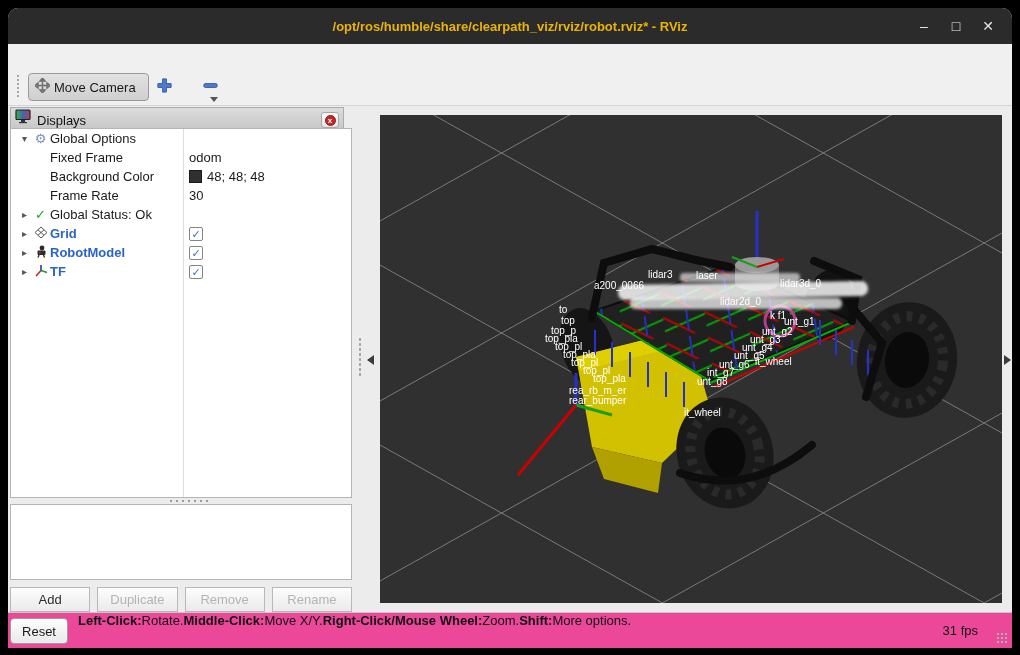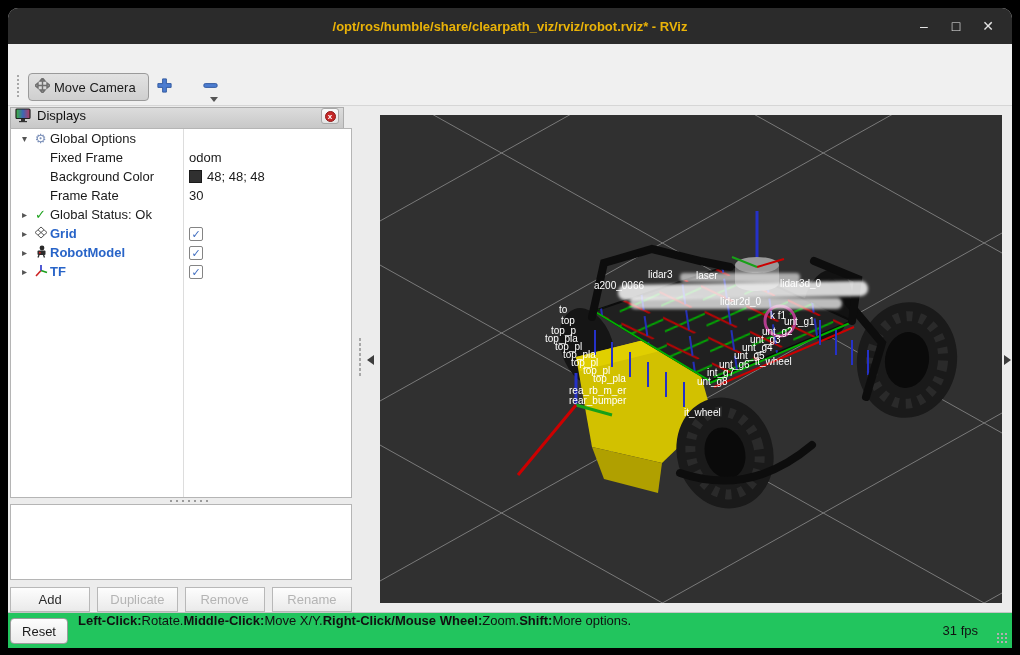--- a/index.html
+++ b/index.html
@@ -36,21 +36,21 @@
   .tb-minus { left:190px; }
   .tb-caret { position:absolute; left:202px; top:31px; width:0; height:0;
     border-left:4px solid transparent; border-right:4px solid transparent; border-top:5px solid #555; }
 
   
   .main-bg { position:absolute; left:0; top:98px; width:100%; height:506px; background:#ececec; }
 
   
   .panel-header { position:absolute; left:2px; top:99px; width:334px; height:22px;
     background:linear-gradient(#dcdcdc,#c8c8c8); border:1px solid #adadad;
-    display:flex; align-items:flex-start; padding:0 4px; }
+    display:flex; align-items:flex-end; padding:0 4px; }
   .panel-title { font-size:13px; color:#111; margin-left:6px; flex:1; }
   .panel-close { width:18px; height:16px; background:linear-gradient(#fbfbfb,#e3e3e3);
     border:1px solid #a8a8a8; border-radius:3px; display:flex; align-items:center; justify-content:center; }
   .panel-close .dot { width:11px; height:11px; background:#c62828; border:1px solid #8e1b1b;
     border-radius:50%; color:#fff; font-size:8px; line-height:10px; text-align:center; font-weight:bold; }
 
   .tree { position:absolute; left:2px; top:120px; width:342px; height:370px;
     background:#fff; border:1px solid #b5b5b5; }
   .tree::after { content:""; position:absolute; left:172px; top:0; bottom:0; width:1px; background:#ddd; }
   .trow { position:relative; height:19px; display:flex; align-items:center; font-size:13px; color:#1a1a1a; }
@@ -87,21 +87,21 @@
   .arrow-right { position:absolute; left:2px; top:248px; width:0; height:0;
     border-top:5px solid transparent; border-bottom:5px solid transparent; border-left:7px solid #3c3c3c; }
 
   
   .viewport { position:absolute; left:372px; top:107px; width:622px; height:488px;
     background:#303030; overflow:hidden; }
   .tflabel { position:absolute; color:#fff; font-size:10px; line-height:10px; white-space:nowrap; }
 
   
   .statusbar { position:absolute; left:0; top:604px; width:100%; height:36px;
-    background:#22c55e; border-top:1px solid #c6c6c6; }
+    background:#ec4899; border-top:1px solid #c6c6c6; }
   .reset-btn { position:absolute; left:2px; top:5px; width:58px; height:26px;
     background:linear-gradient(#fdfdfd,#eaeaea); border:1px solid #9c9c9c; border-radius:4px;
     font-size:13px; color:#1a1a1a; display:flex; align-items:center; justify-content:center; }
   .status-msg { position:absolute; left:70px; top:0; height:35px; display:flex; 
     font-size:13px; color:#111; }
   .status-msg .b { font-weight:bold; }
   .fps { position:absolute; right:34px; top:0; height:35px; display:flex; align-items:center;
     font-size:13px; color:#111; }
   .grip { position:absolute; right:4px; bottom:4px; width:12px; height:12px;
     background-image:radial-gradient(#b0b0b0 1px, transparent 1.2px); background-size:4px 4px; }

